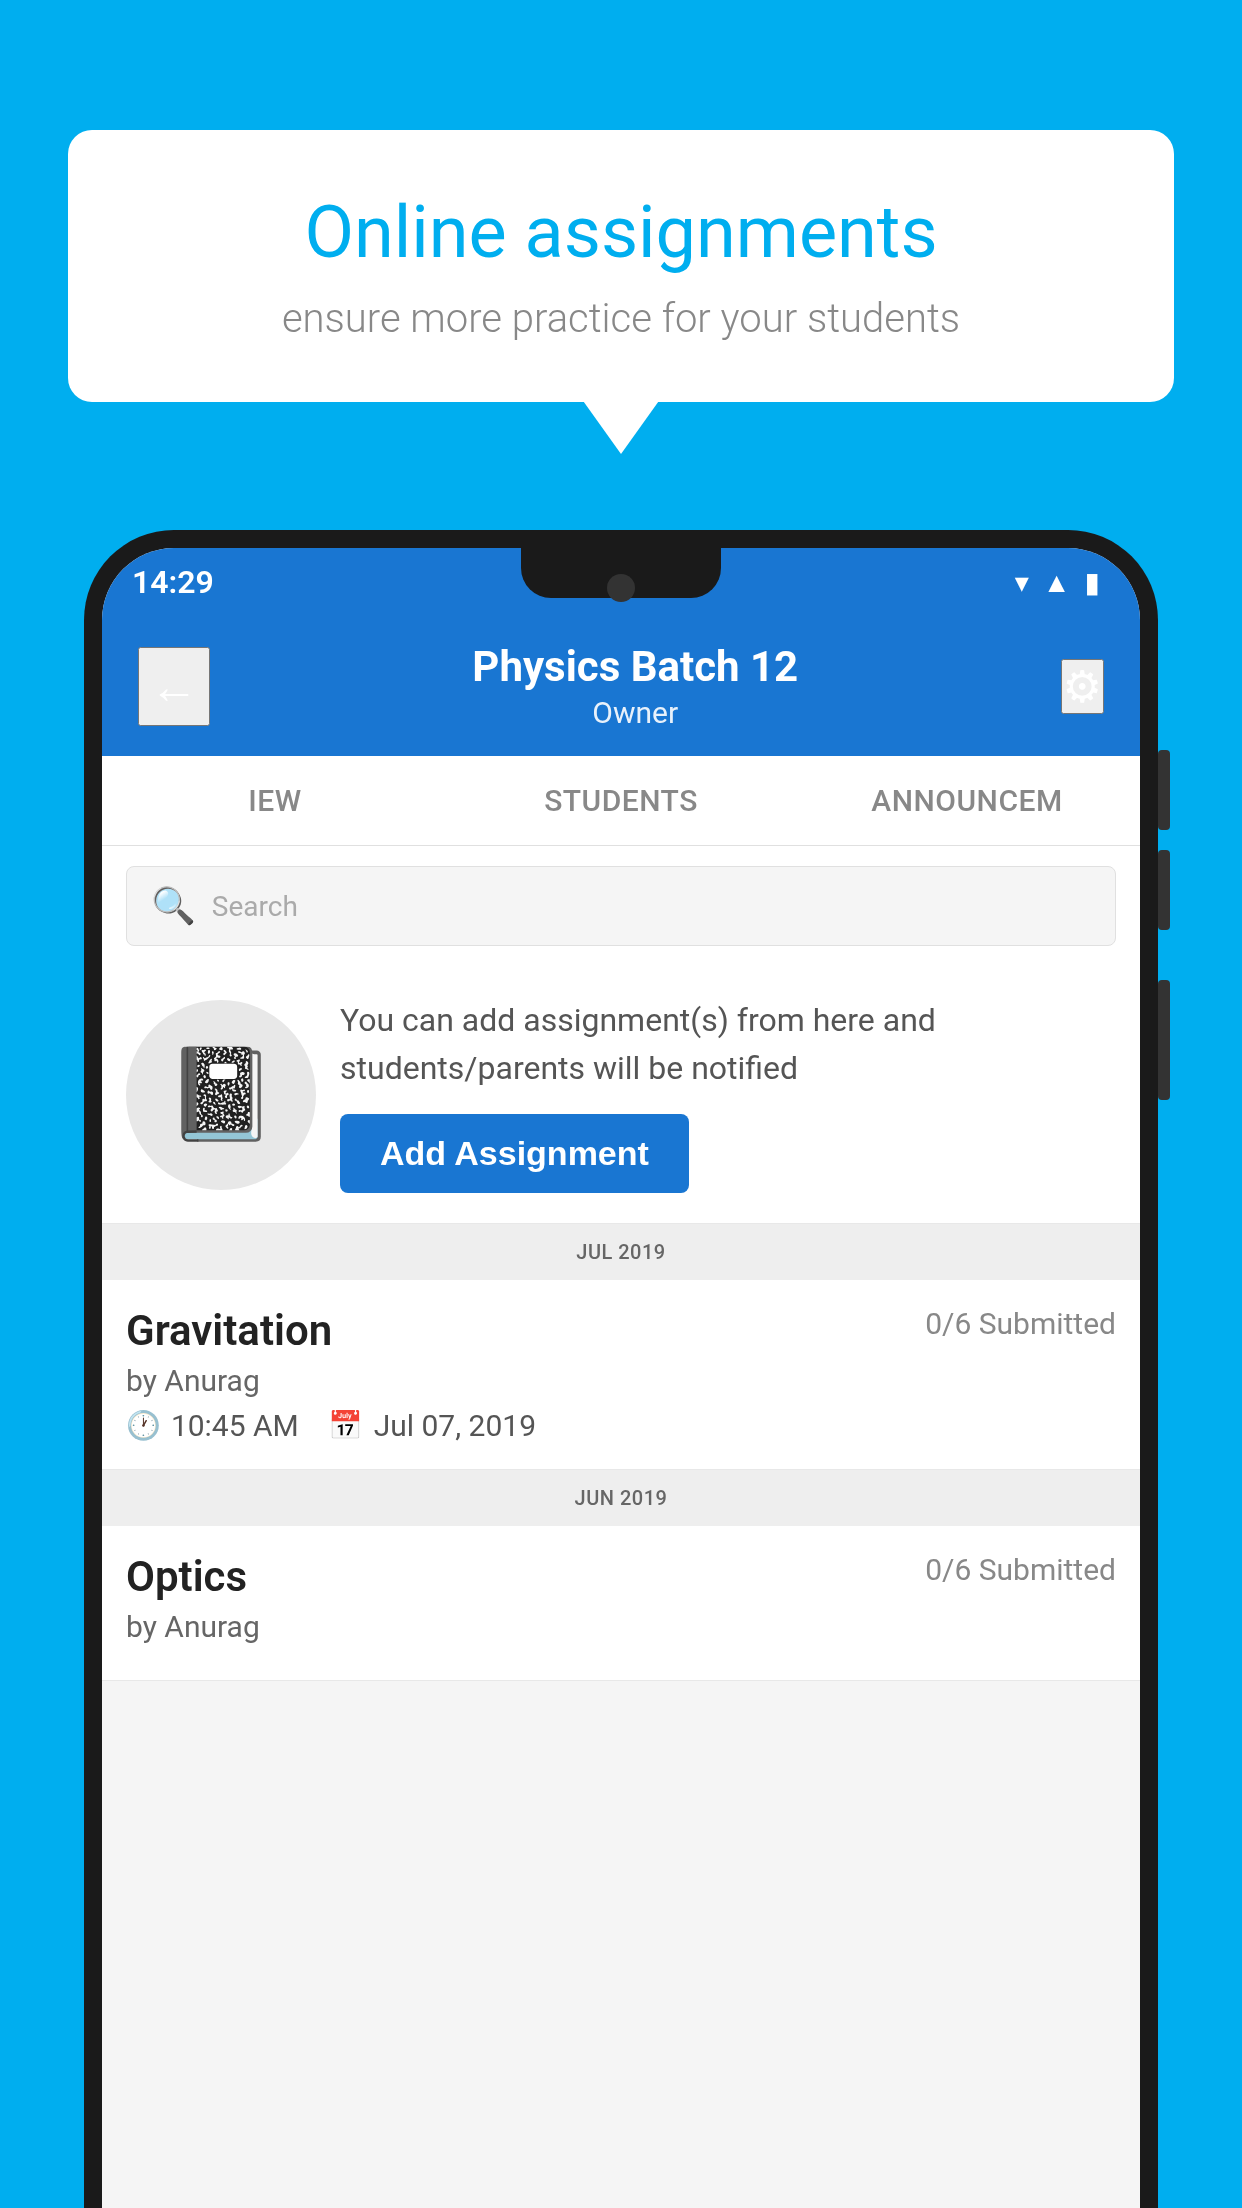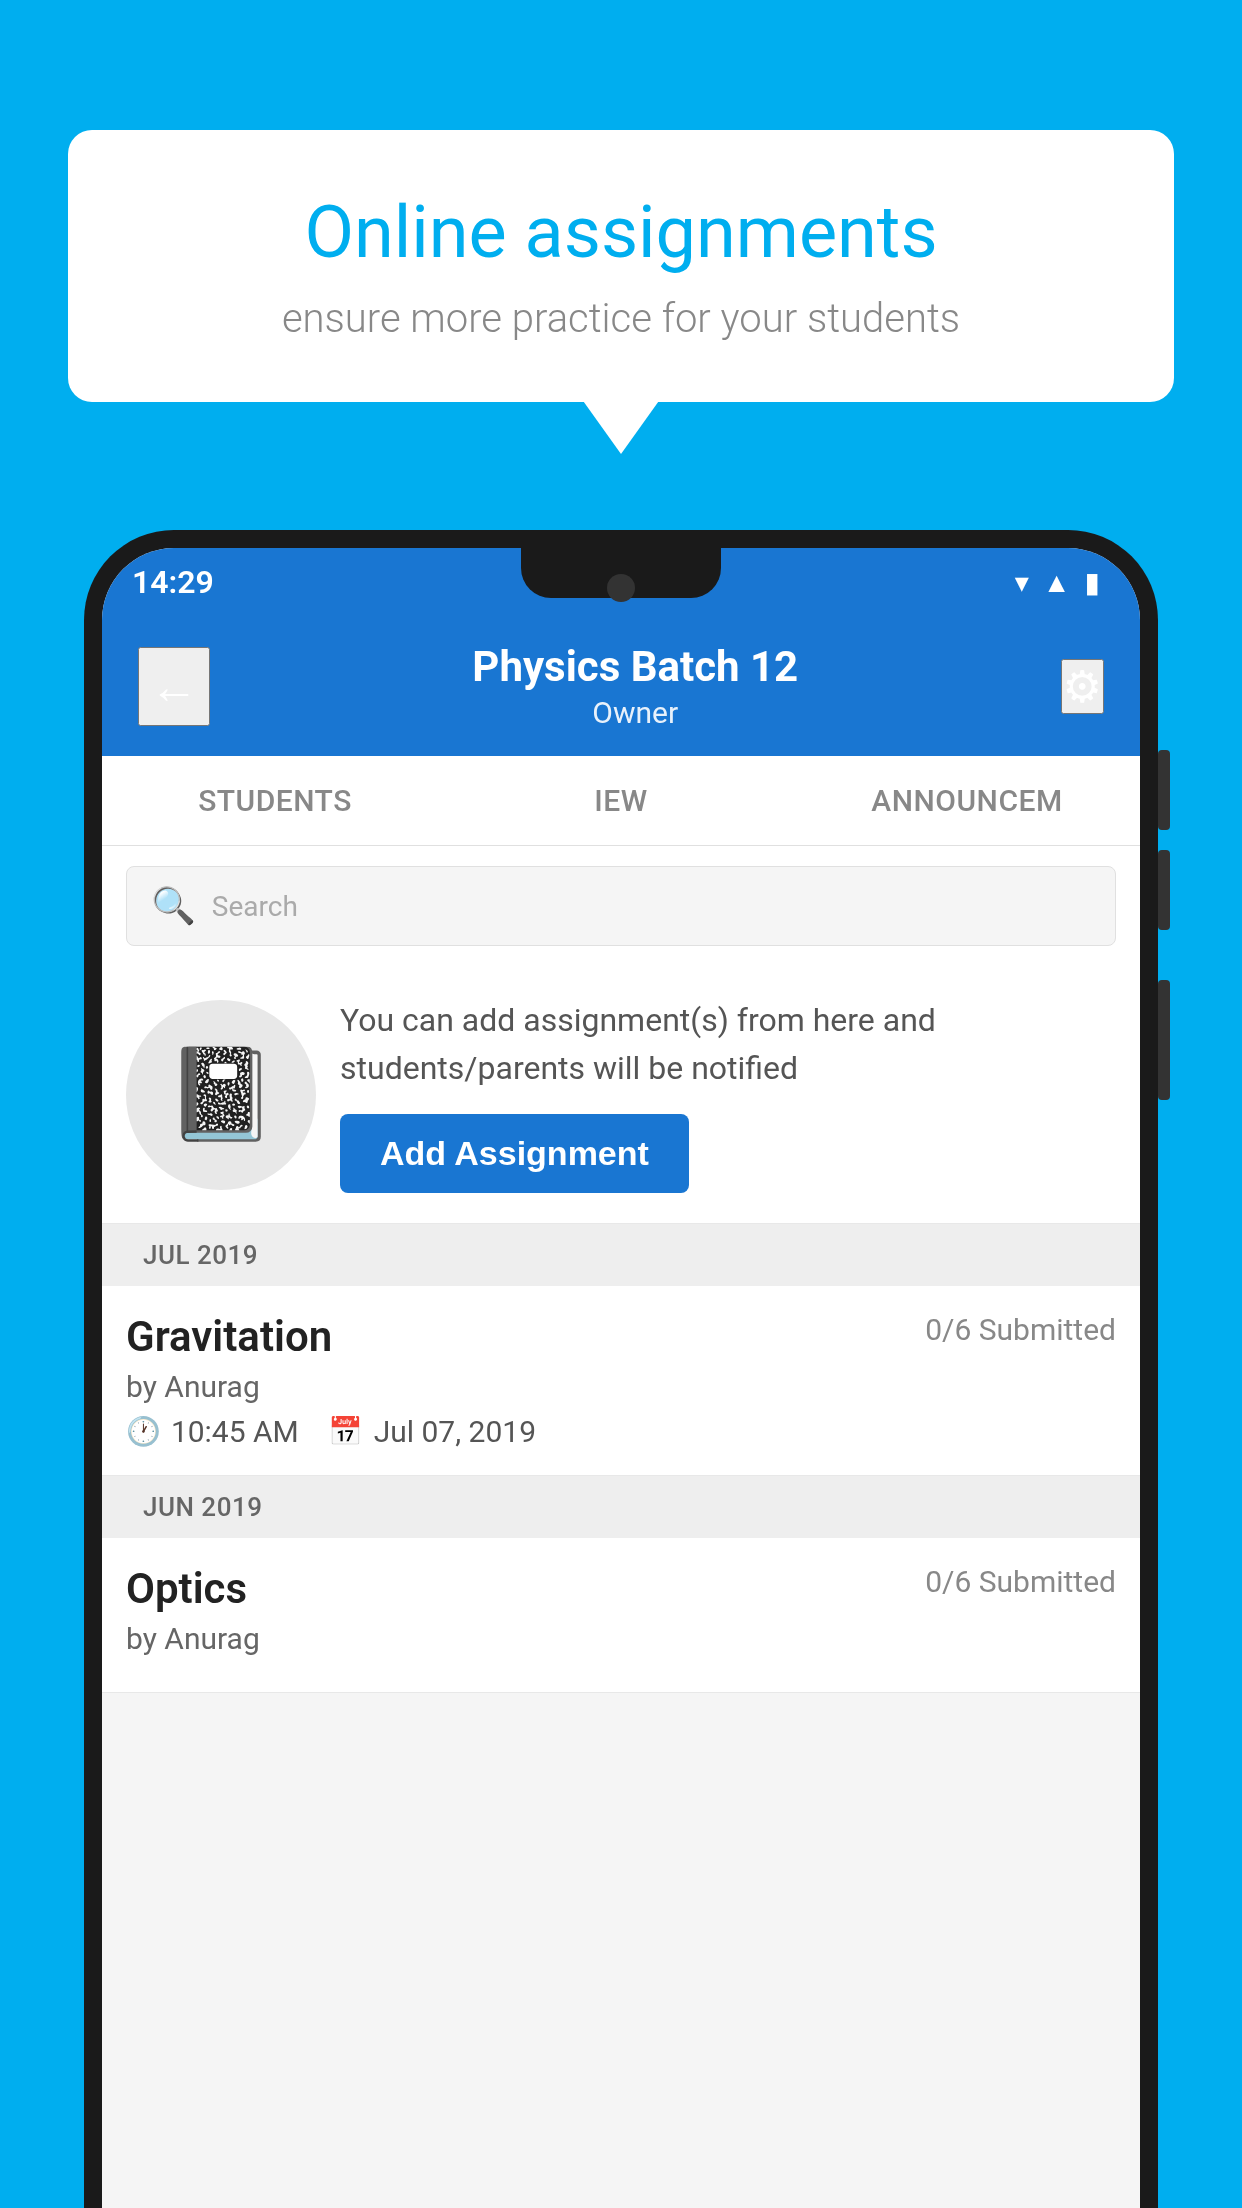--- a/index.html
+++ b/index.html
@@ -271,24 +271,25 @@
       padding: 20px 40px;
       font-size: 34px;
       font-weight: 600;
       cursor: pointer;
     }
 
     
     .month-header {
       background: #eeeeee;
       padding: 16px 41px;
-      font-size: 26px;
+      font-size: 20px;
       color: #666;
       font-weight: 500;
       letter-spacing: 0.5px;
+      text-align: center;
     }
 
     
     .assignment-item {
       background: white;
       padding: 26px 24px;
       border-bottom: 1px solid #e8e8e8;
     }
 
     .assignment-top-row {
@@ -397,22 +398,22 @@
       <div class="app-bar">
         <button class="back-button">←</button>
         <div class="app-bar-title-container">
           <div class="app-bar-title">Physics Batch 12</div>
           <div class="app-bar-subtitle">Owner</div>
         </div>
         <button class="settings-button">⚙</button>
       </div>
 
       <div class="tabs-bar">
+        <div class="tab">IEW</div>
         <div class="tab">STUDENTS</div>
-        <div class="tab">IEW</div>
         <div class="tab">ANNOUNCEM</div>
       </div>
 
       <div class="search-container">
         <div class="search-bar">
           <span class="search-icon-el">🔍</span>
           <span class="search-text">Search</span>
         </div>
       </div>
 

